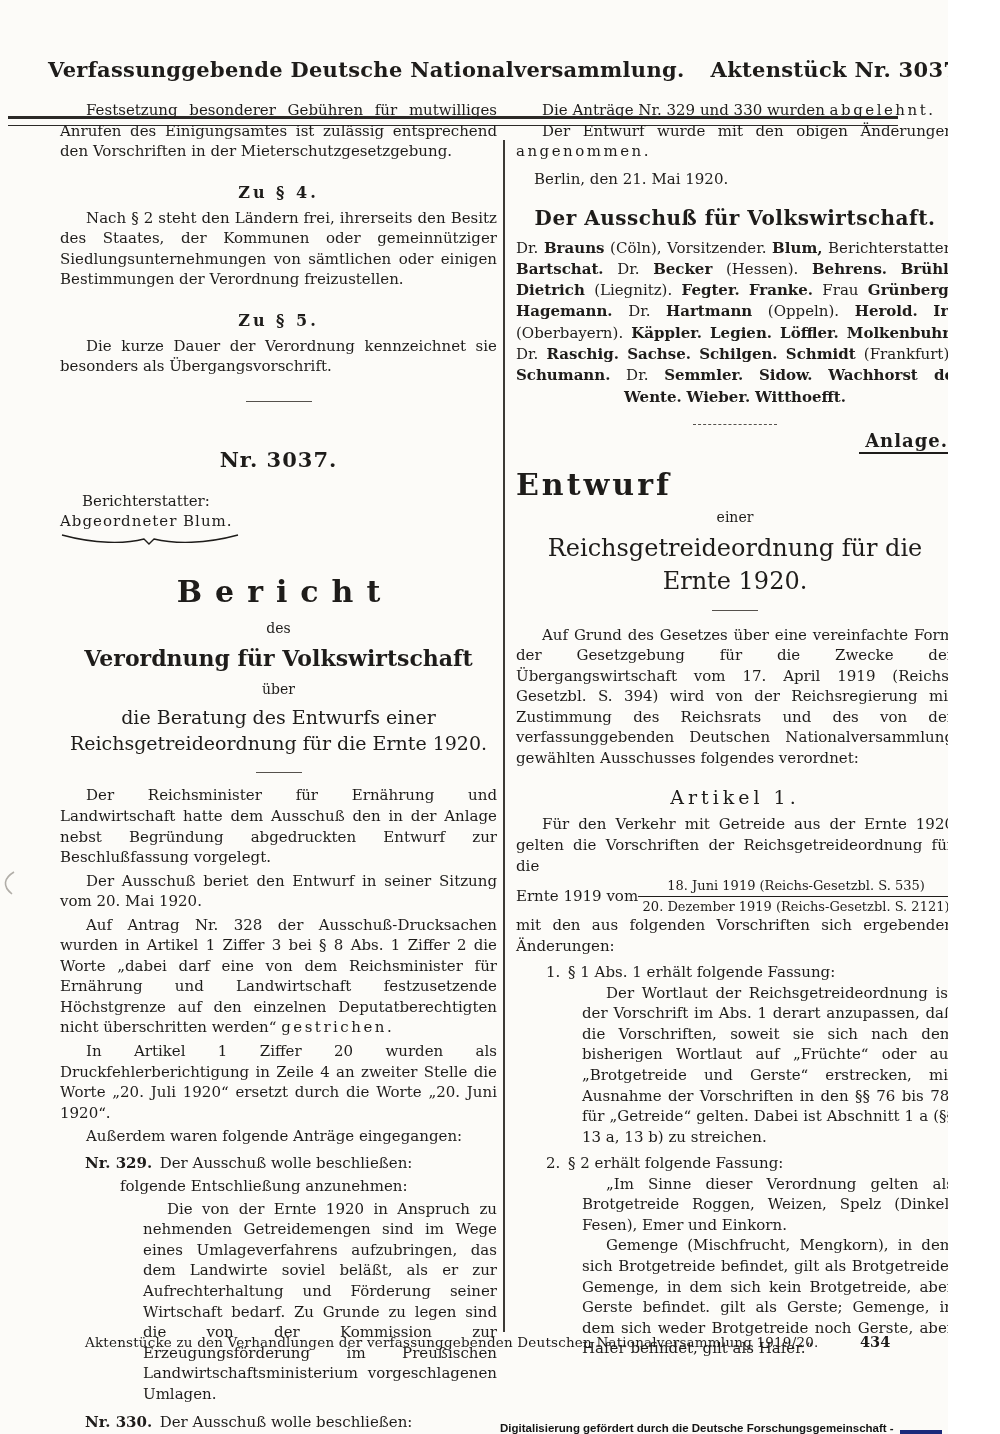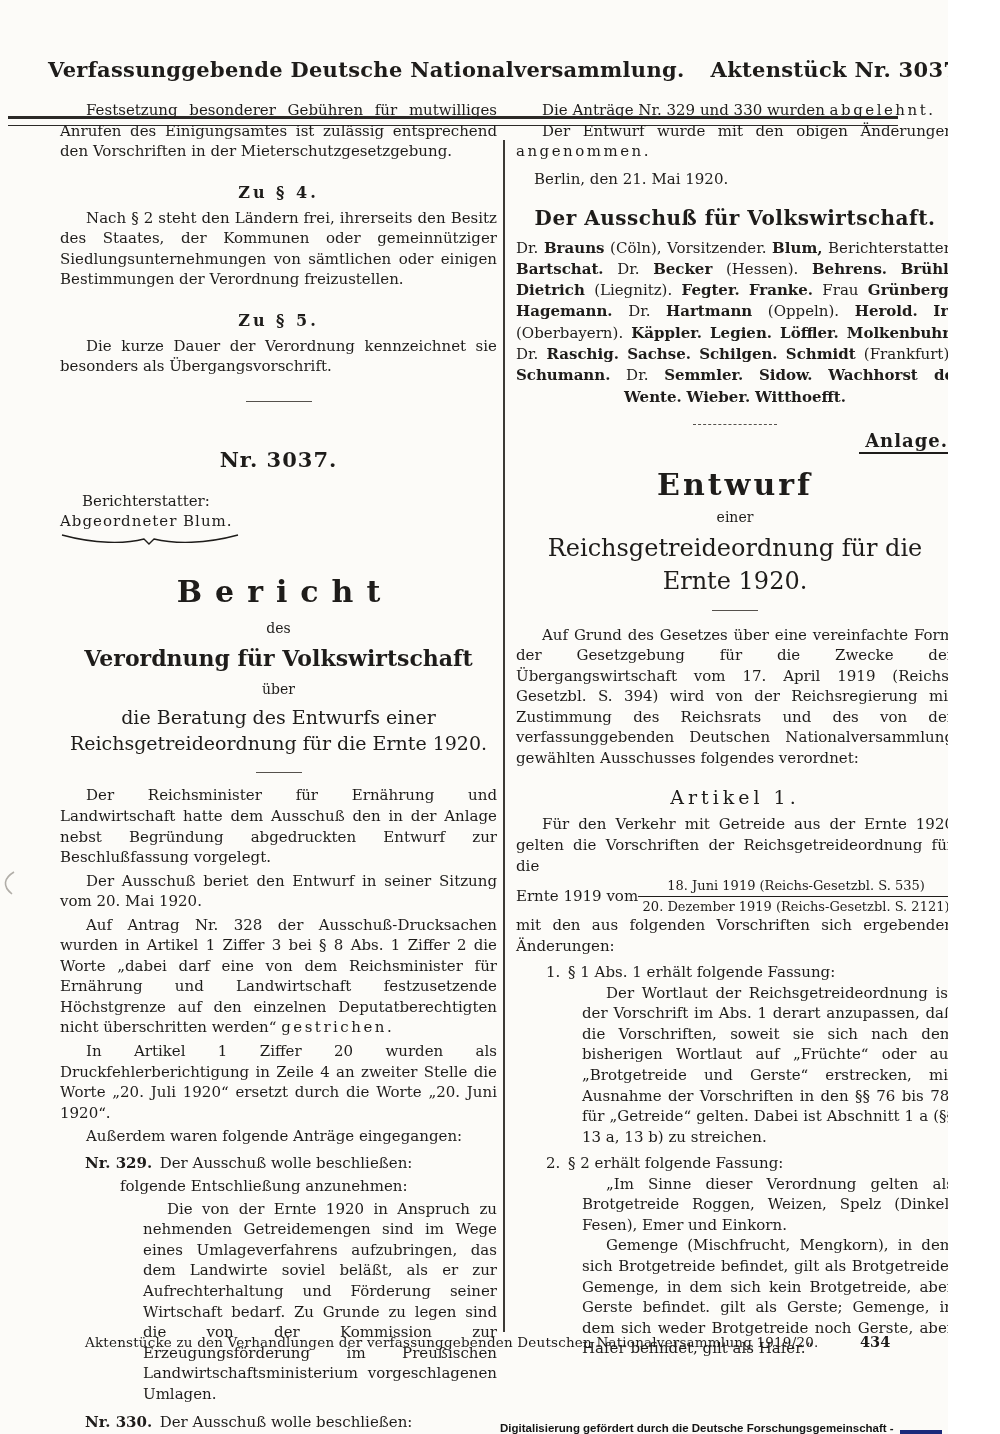--- a/index.html
+++ b/index.html
@@ -43,21 +43,21 @@
   .report-subject{font-size:19px;text-align:center;margin-top:6px;line-height:1.35;}
   .antrag-head{margin:6px 0 0 25px;text-align:left;}
   .antrag-sub{margin:3px 0 0 60px;}
   .antrag-block{margin:2px 0 0 83px;text-indent:24px;text-align:justify;}
   
   .dateline{margin:7px 0 0 0;text-indent:18px;}
   .committee-heading{font-size:20px;text-align:center;margin-top:16px;font-weight:bold;letter-spacing:.5px;}
   .members{margin-top:5px;text-align:justify;text-align-last:center;line-height:1.42;}
   .anlage{font-size:18px;font-weight:bold;text-align:right;margin-top:4px;}
   .anlage span{border-bottom:2px solid #1e1c1a;padding:0 6px 1px 6px;letter-spacing:1px;}
-  .entwurf-title{font-size:30px;font-weight:bold;text-align:center;letter-spacing:3px;margin-top:10px;}
+  .entwurf-title{font-size:30px;font-weight:bold;letter-spacing:3px;margin-top:10px;}
   .entwurf-subject{font-size:24px;text-align:center;margin-top:5px;}
   .artikel-h{text-align:center;letter-spacing:4px;margin-top:16px;font-size:19px;}
   .frac-line{display:flex;align-items:center;margin-top:1px;}
   .frac-prefix{white-space:nowrap;flex:none;}
   .frac{flex:1;text-align:center;font-size:13px;line-height:1.35;}
   .frac-top{display:block;border-bottom:1.3px solid #1e1c1a;padding-bottom:1px;}
   .frac-bottom{display:block;padding-top:1px;}
   .item{display:flex;margin:6px 0 0 30px;}
   .item-num{flex:none;width:22px;text-align:left;}
   .item-body{flex:1;}

